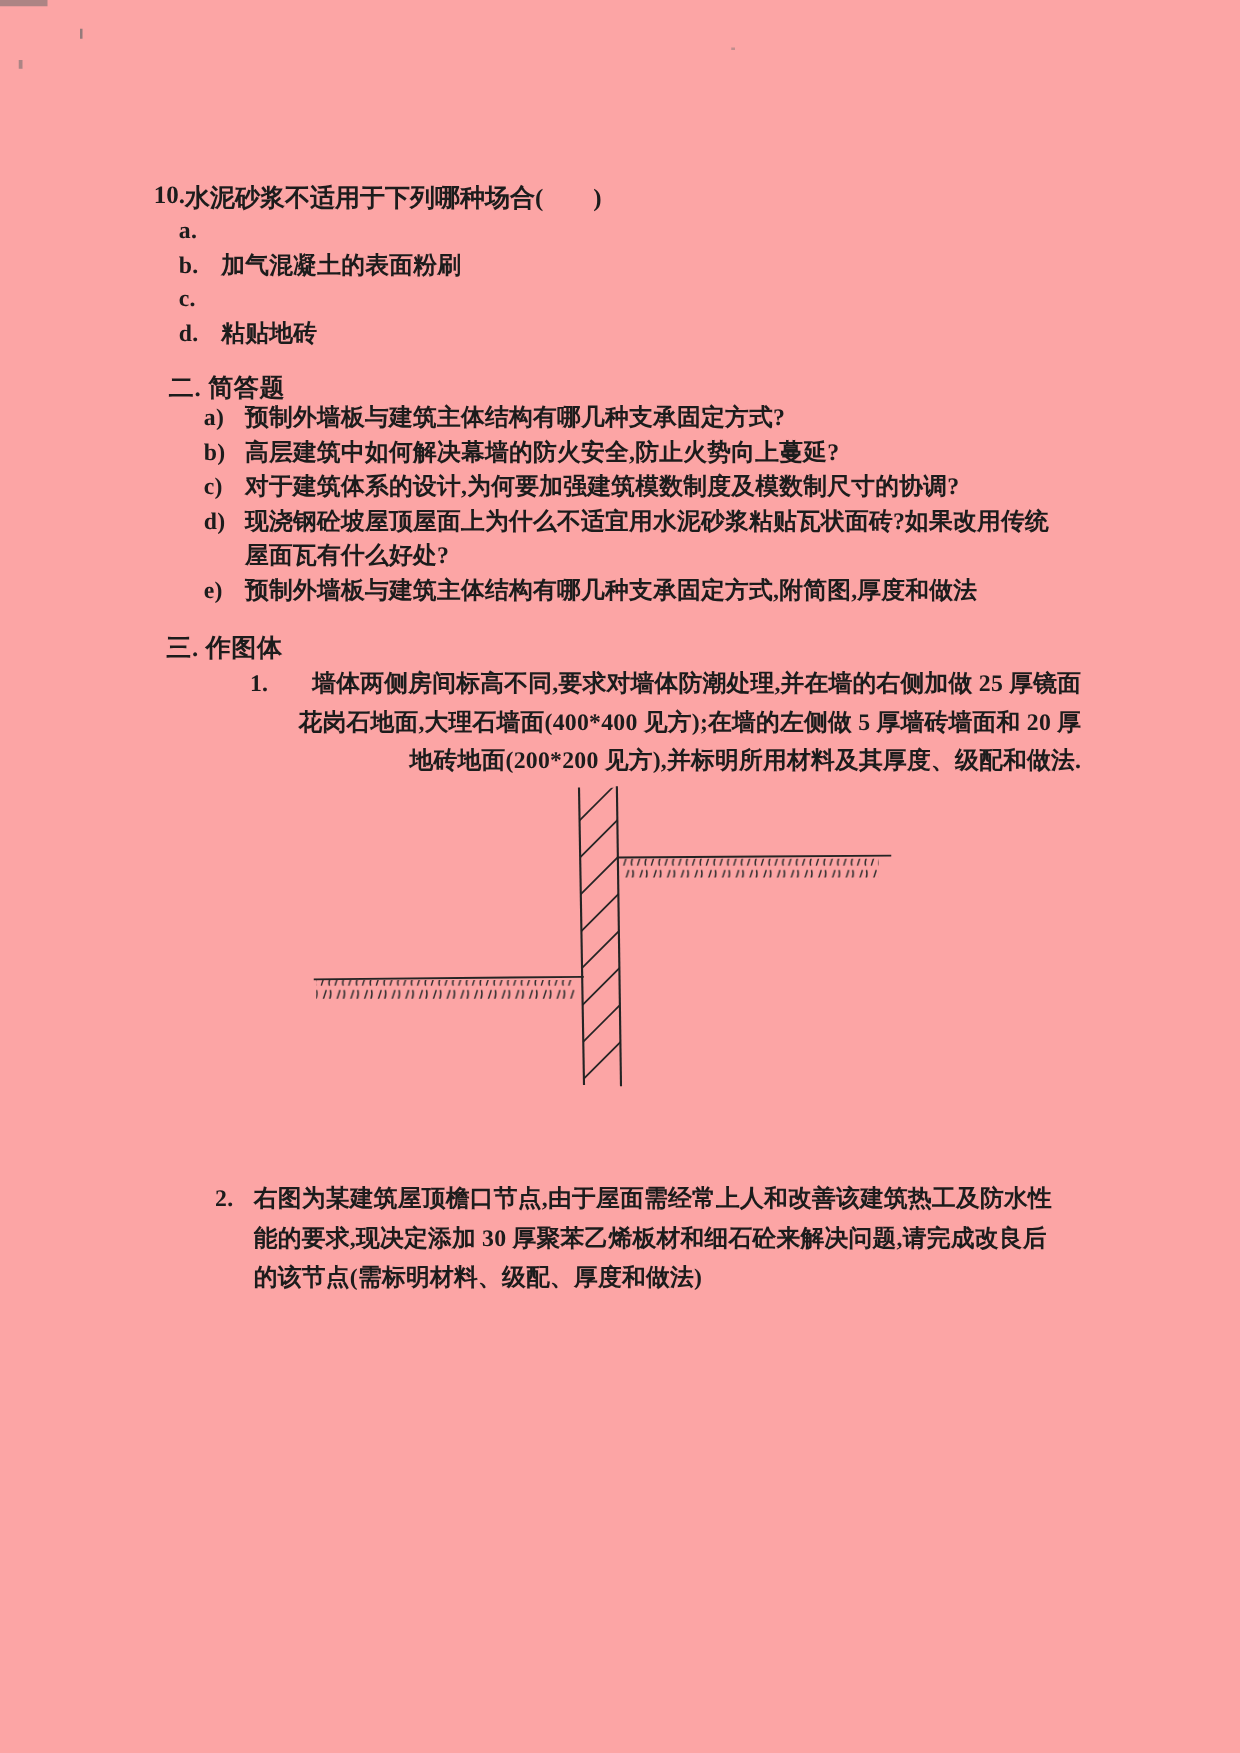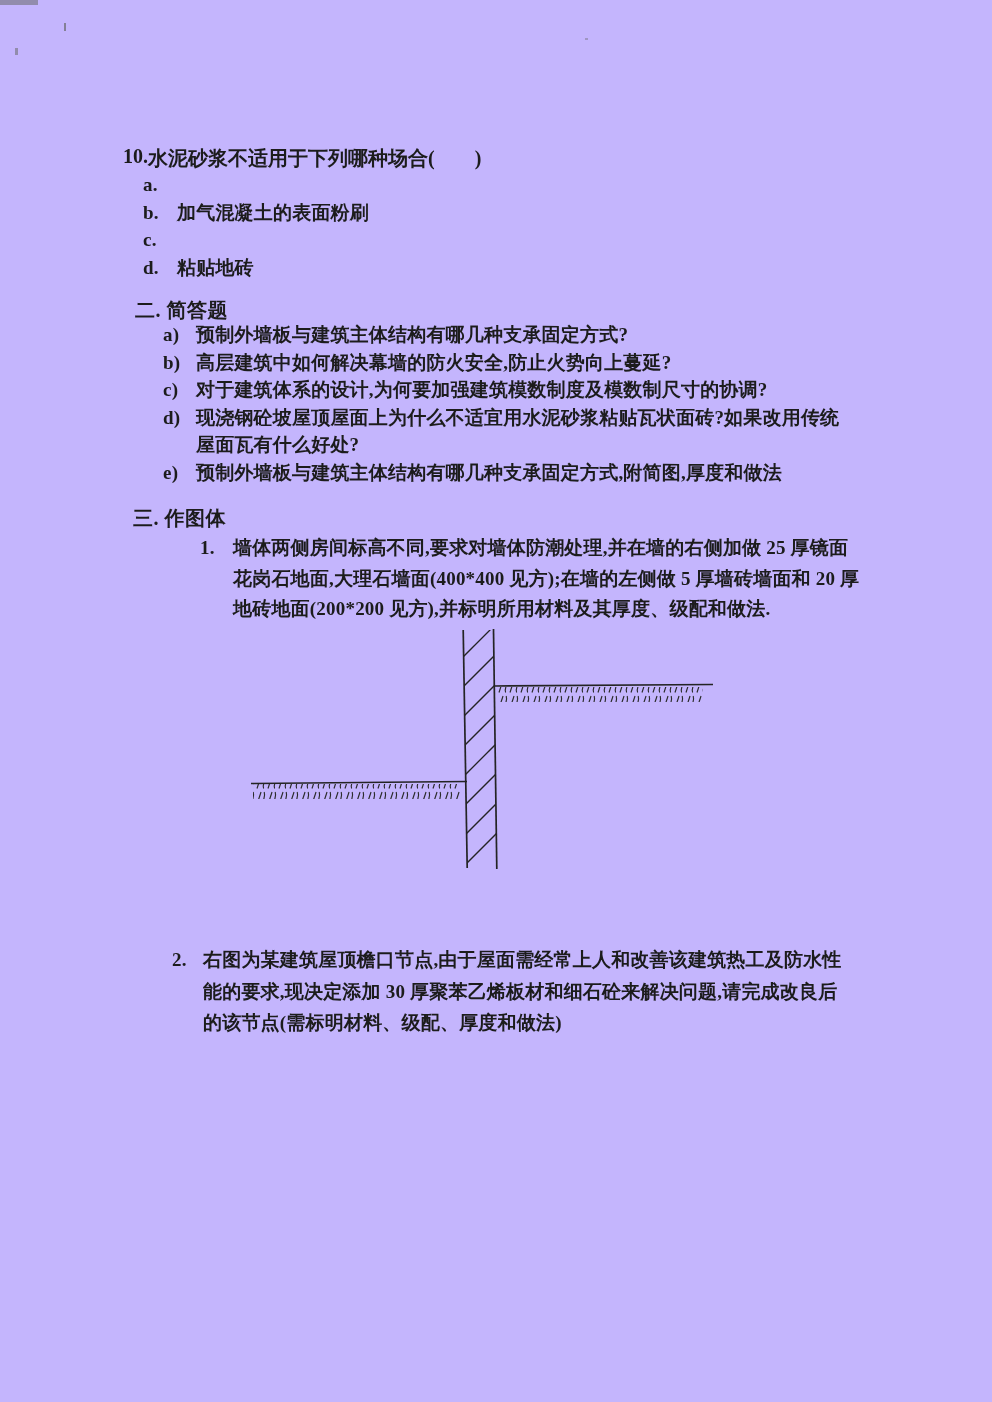--- a/index.html
+++ b/index.html
@@ -2,21 +2,21 @@
 <html><head>
 <meta charset="utf-8">
 <style>
   html,body{margin:0;padding:0;}
   body{
     width:992px;height:1402px;
     background:#fdfdfb;
     font-family:"Liberation Serif","DejaVu Serif",serif;
     color:#1c1c1c;
   }
-  .page{position:relative;width:992px;height:1402px;overflow:hidden;background:#c4b5fd;}
+  .page{position:relative;width:992px;height:1402px;overflow:hidden;background:#fca5a5;}
   .abs{position:absolute;}
   .cjk{font-size:19px;line-height:27.6px;font-weight:600;letter-spacing:0.2px;}
   .row{display:flex;align-items:flex-start;}
   .lab{flex:0 0 auto;}
   .heading{font-size:20px;font-weight:600;letter-spacing:0.5px;}
   .q10stem{font-size:20px;font-weight:600;}
   .s3text{line-height:30.5px;}
   .q2text{line-height:31.5px;}
   
   .art{position:absolute;background:#6a6a6a;}
@@ -77,21 +77,21 @@
     </div>
     <div class="row">
       <span class="lab" style="width:33px;">e)</span>
       <span style="width:652px;">预制外墙板与建筑主体结构有哪几种支承固定方式,附简图,厚度和做法</span>
     </div>
   </div>
 
   <div class="abs heading" style="left:133px;top:505px;">三. 作图体</div>
   <div class="abs cjk row s3text" style="left:200px;top:533px;">
     <span class="lab" style="width:33px;">1.</span>
-    <span style="width:632px;">墙体两侧房间标高不同,要求对墙体防潮处理,并在墙的右侧加做 25 厚镜面花岗石地面,大理石墙面(400*400 见方);在墙的左侧做 5 厚墙砖墙面和 20 厚地砖地面(200*200 见方),并标明所用材料及其厚度、级配和做法.</span>
+    <span style="width:632px;text-align:right;">墙体两侧房间标高不同,要求对墙体防潮处理,并在墙的右侧加做 25 厚镜面花岗石地面,大理石墙面(400*400 见方);在墙的左侧做 5 厚墙砖墙面和 20 厚地砖地面(200*200 见方),并标明所用材料及其厚度、级配和做法.</span>
   </div>
 
   <svg class="abs" style="left:245px;top:615px;" width="480" height="270" viewBox="0 0 480 270">
     <defs>
       <pattern id="earth" width="11" height="16" patternUnits="userSpaceOnUse">
         <path d="M1,13.5 L5,1" stroke="#2a2a2a" stroke-width="1.15" fill="none"></path>
         <path d="M7.6,13.5 C5.6,9.5 10.2,7 8.2,1" stroke="#2a2a2a" stroke-width="1.15" fill="none"></path>
       </pattern>
       <clipPath id="wallclip">
         <polygon points="218.5,15 248.5,15 251.5,253 222.2,253"></polygon>

